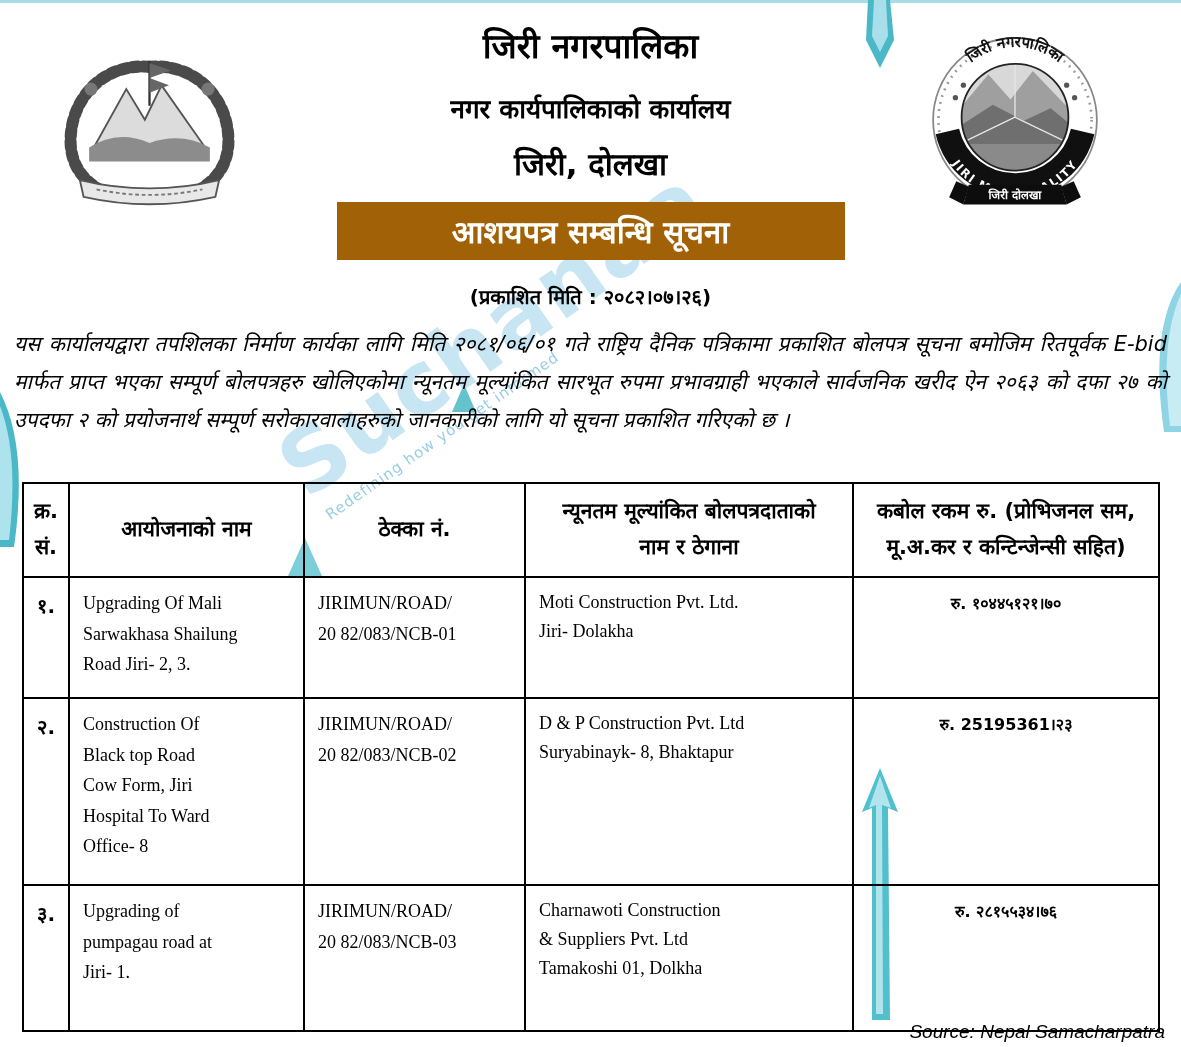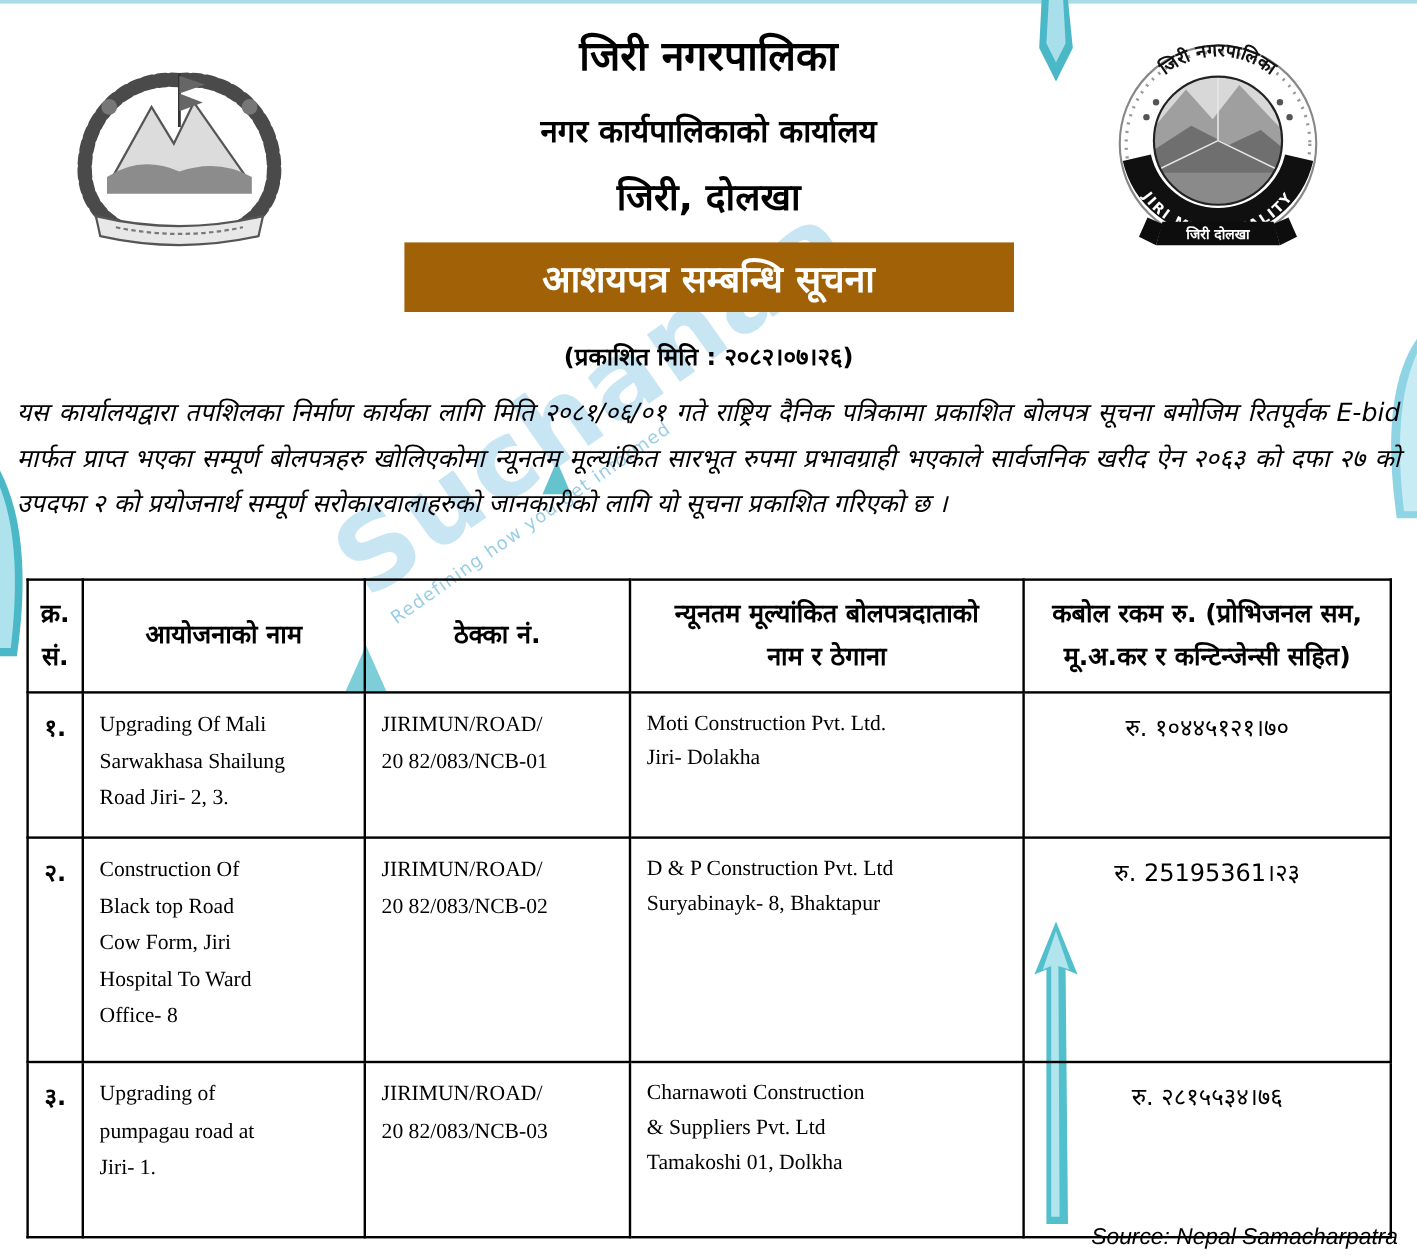--- a/index.html
+++ b/index.html
@@ -35,21 +35,21 @@
   table.notice-table{position:absolute;top:482px;left:22px;width:1136px;border-collapse:collapse;
             background:transparent;table-layout:fixed;}
   .notice-table th,.notice-table td{border:2px solid #000;vertical-align:top;background:transparent;}
   .notice-table th{height:84px;vertical-align:middle;text-align:center;font-size:21px;font-weight:bold;
             line-height:1.7;white-space:pre-line;padding:4px 2px;font-family:"DejaVu Sans",sans-serif;}
   tr.row-1{height:121px;} tr.row-2{height:187px;} tr.row-3{height:146px;}
   td.sn{ text-align:center;padding-top:14px;font-size:20px;font-weight:bold;}
   td.project,td.contract,td.bidder{font-family:"Liberation Serif",serif;font-size:18px;
       padding:10px 6px 8px 13px;line-height:1.7;white-space:pre-line;}
   td.bidder{line-height:1.6;}
-  td.amount{text-align:center;padding-top:14px;font-size:20px;font-weight:normal;white-space:pre-line;
+  td.amount{text-align:center;padding-top:14px;font-size:16px;font-weight:bold;white-space:pre-line;
       font-family:"DejaVu Sans",sans-serif;}
   .source-line{position:absolute;right:16px;top:1021px;font-family:"Liberation Sans",sans-serif;
       font-style:italic;font-size:19px;text-align:center;}
 </style>
 </head>
 <body>
 
 <div class="page">
 
   <div class="top-line"></div>

